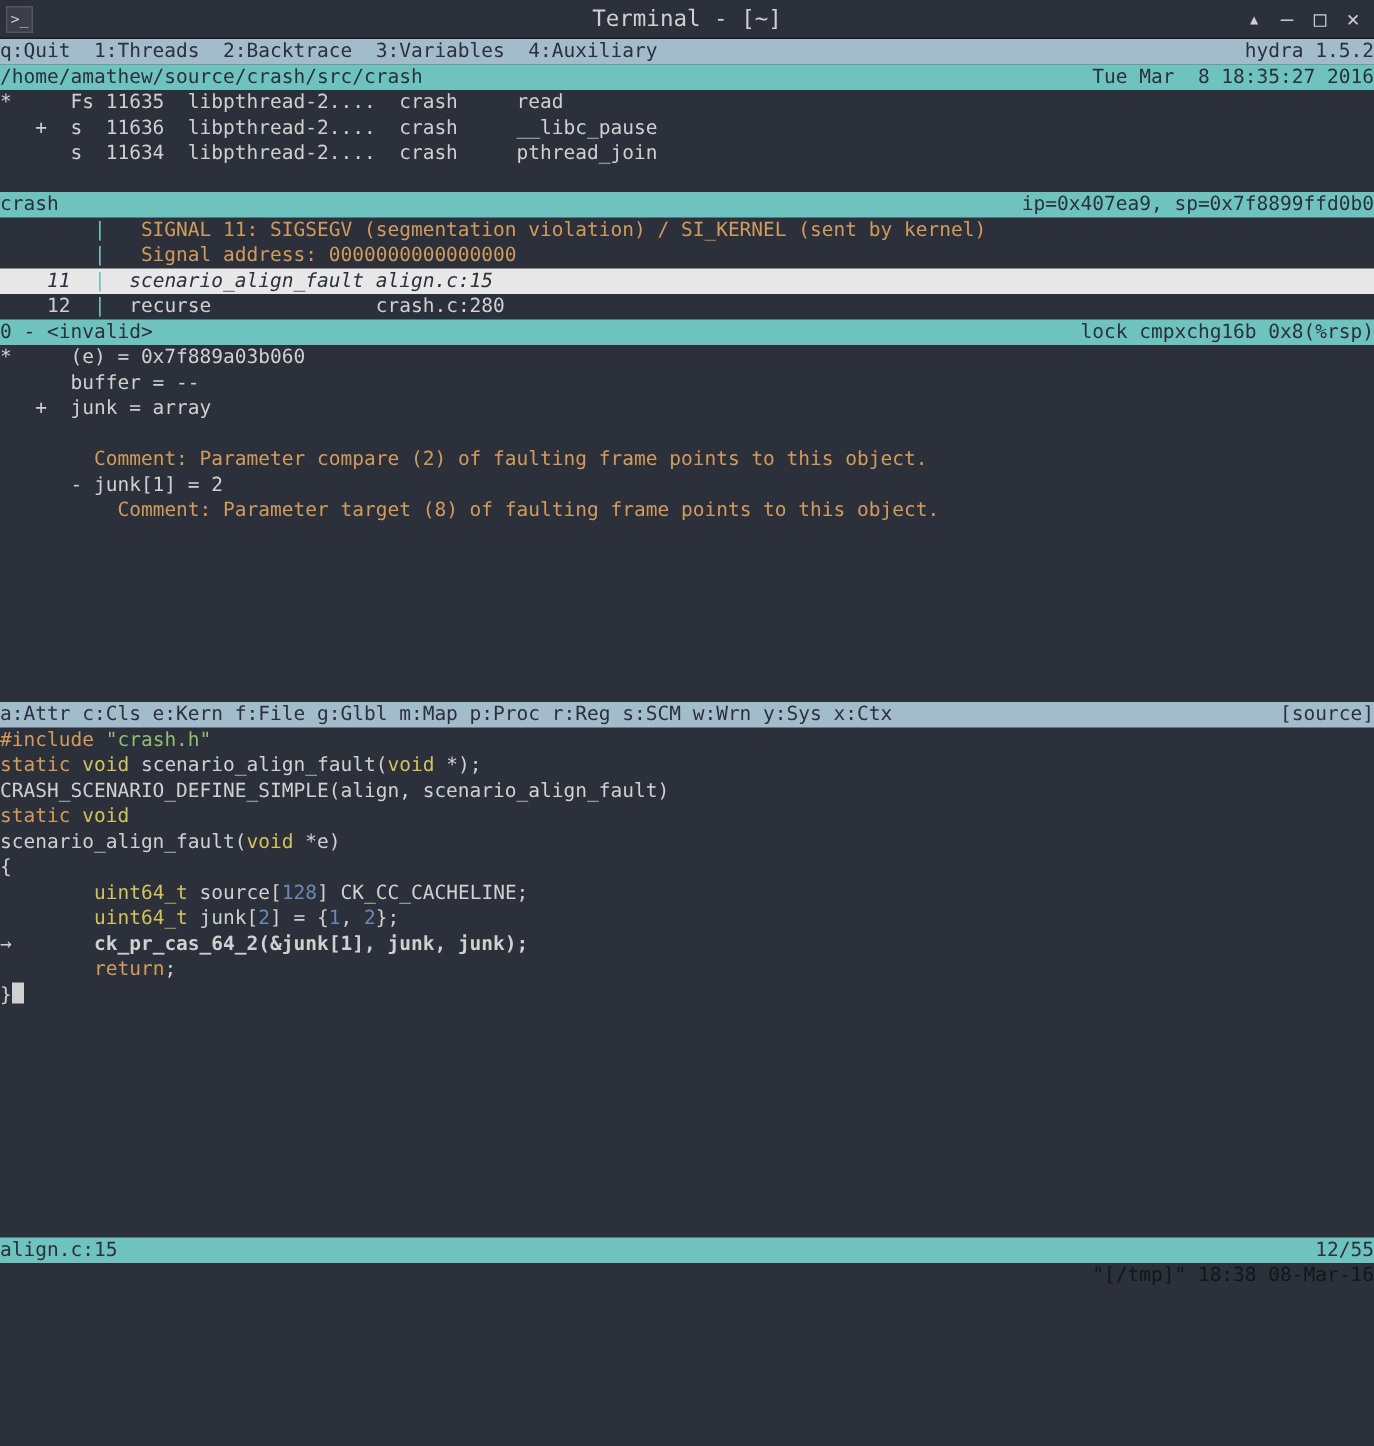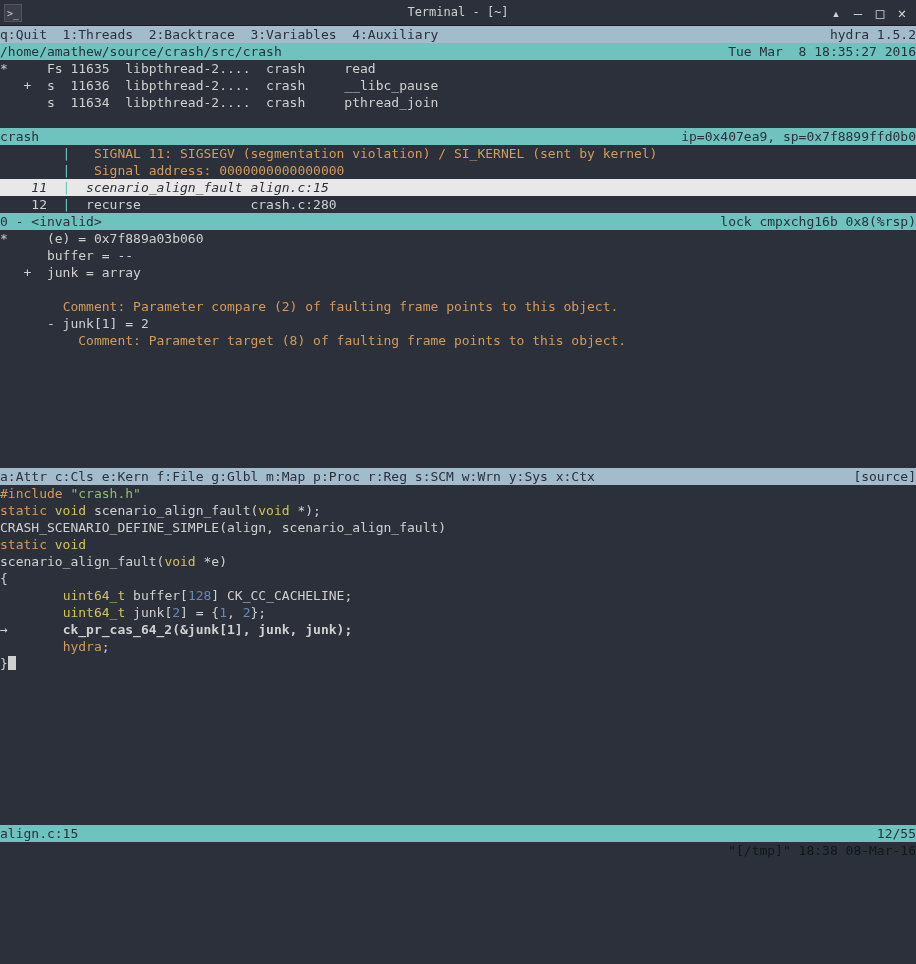--- a/index.html
+++ b/index.html
@@ -23,21 +23,21 @@
     border-bottom: 1px solid #1b1e25;
   }
   .titlebar .ticon {
     position: absolute; left: 4px; top: 4px;
     width: 18px; height: 18px;
     background: #3a3f4b;
     border: 1px solid #555;
     display: flex; align-items: center; justify-content: center;
     font-size: 10px; color: #ccc;
   }
-  .titlebar .title { color: #d0d0d0; font-size: 12px; }
+  .titlebar .title { color: #d0d0d0; font-size: 15px; }
   .winbtns { position: absolute; right: 4px; top: 0; height: 26px; display: flex; gap: 2px; align-items: center; }
   .winbtns div { width: 20px; height: 20px; display:flex; align-items:center; justify-content:center; color:#d0d0d0; font-size:14px; cursor:pointer; }
   .term { width: 916px; }
   .row { white-space: pre; }
   .bg-cyanbar { background: #6fc3bf; color: #2b303b; }
   .bg-lightblue { background: #a3bccc; color: #2b303b; }
   .bg-lightgray { background: #e8e8e8; color: #2b303b; }
   .bg-greenbtm { background: #47a98f; color: #0e1a16; }
   .fg-orange { color: #d39b5b; }
   .fg-yellow { color: #d3c35b; }
@@ -106,25 +106,25 @@
 
   <div class="row"><span class="fg-orange">#include </span><span class="fg-green">"crash.h"</span></div>
   <div class="row"></div>
   <div class="row"><span class="fg-orange">static</span><span class="fg-yellow"> void</span><span class="fg-gray"> scenario_align_fault(</span><span class="fg-yellow">void</span><span class="fg-gray"> *);</span></div>
   <div class="row"></div>
   <div class="row fg-gray">CRASH_SCENARIO_DEFINE_SIMPLE(align, scenario_align_fault)</div>
   <div class="row"></div>
   <div class="row"><span class="fg-orange">static</span><span class="fg-yellow"> void</span></div>
   <div class="row"><span class="fg-gray">scenario_align_fault(</span><span class="fg-yellow">void</span><span class="fg-gray"> *e)</span></div>
   <div class="row fg-gray">{</div>
-  <div class="row"><span>        </span><span class="fg-yellow">uint64_t</span><span class="fg-gray"> buffer[</span><span class="fg-blue">128</span><span class="fg-gray">] CK_CC_CACHELINE;</span></div>
+  <div class="row"><span>        </span><span class="fg-yellow">uint64_t</span><span class="fg-gray"> source[</span><span class="fg-blue">128</span><span class="fg-gray">] CK_CC_CACHELINE;</span></div>
   <div class="row"><span>        </span><span class="fg-yellow">uint64_t</span><span class="fg-gray"> junk[</span><span class="fg-blue">2</span><span class="fg-gray">] = {</span><span class="fg-blue">1</span><span class="fg-gray">, </span><span class="fg-blue">2</span><span class="fg-gray">};</span></div>
   <div class="row"></div>
   <div class="row"><span class="fg-gray">→       </span><span class="fg-gray bold">ck_pr_cas_64_2(&amp;junk[1], junk, junk);</span></div>
-  <div class="row"><span>        </span><span class="fg-orange">hydra</span><span class="fg-gray">;</span></div>
+  <div class="row"><span>        </span><span class="fg-orange">return</span><span class="fg-gray">;</span></div>
   <div class="row fg-gray"><span>}</span><span class="cursor"></span></div>
 
   <div class="row">&nbsp;</div>
   <div class="row">&nbsp;</div>
   <div class="row">&nbsp;</div>
   <div class="row">&nbsp;</div>
   <div class="row">&nbsp;</div>
   <div class="row">&nbsp;</div>
   <div class="row">&nbsp;</div>
   <div class="row">&nbsp;</div>

